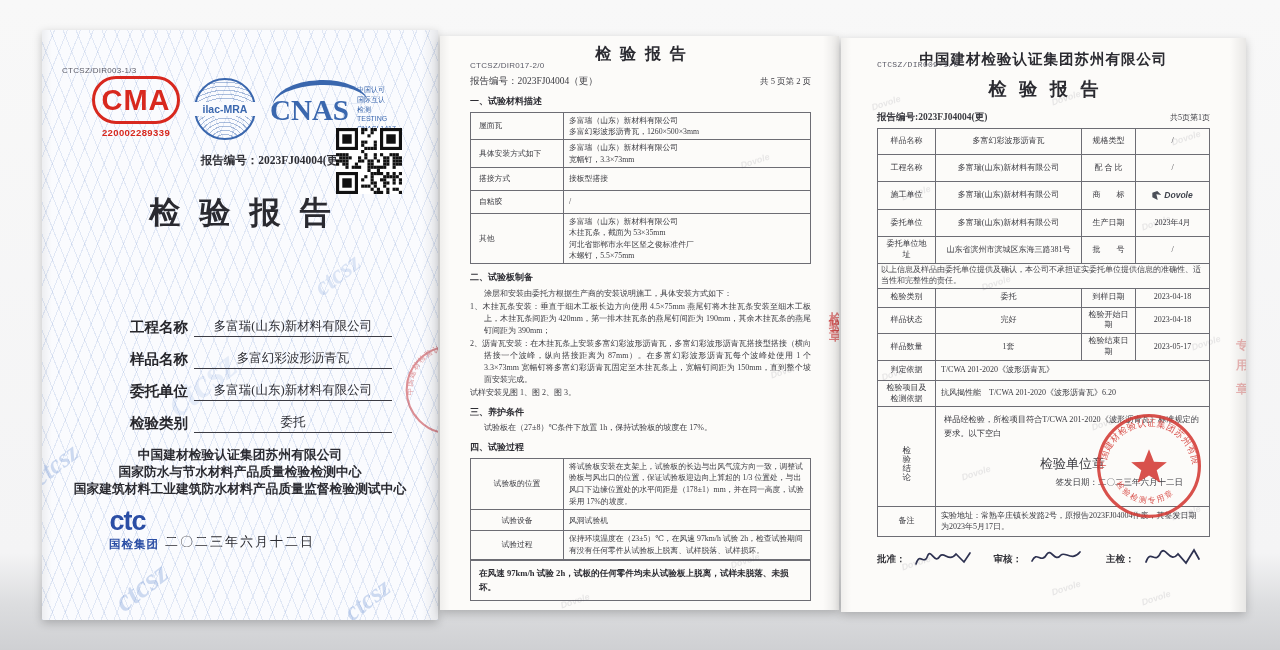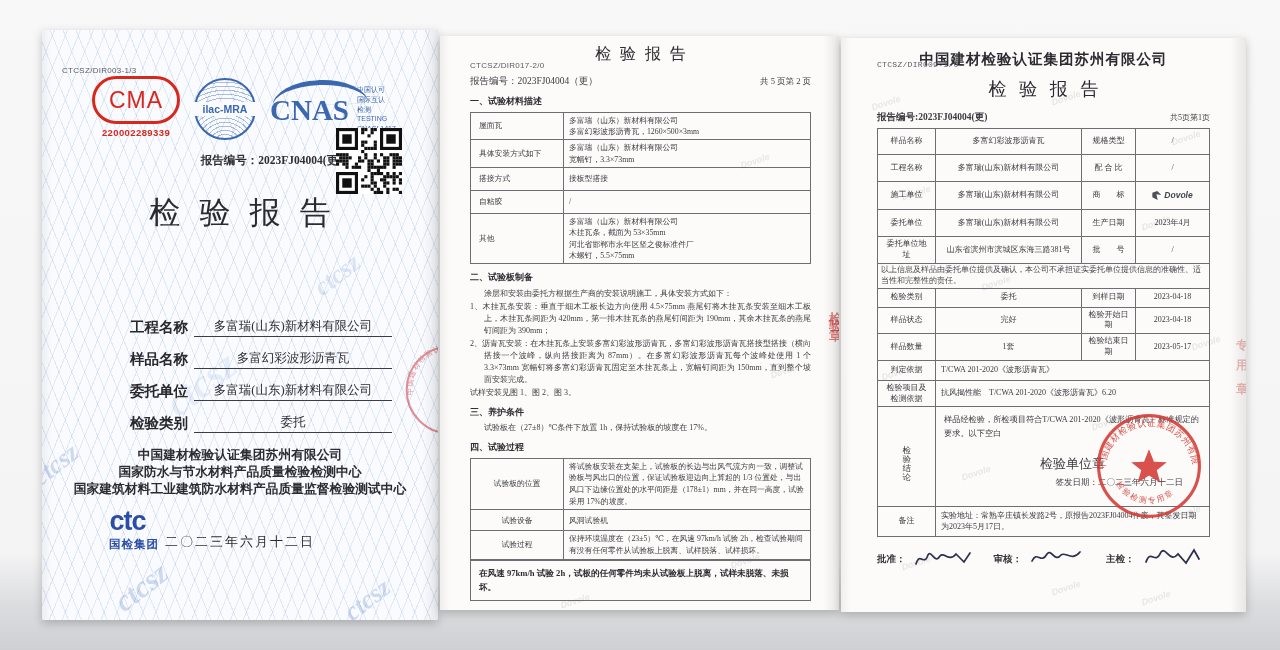--- a/index.html
+++ b/index.html
@@ -20,21 +20,21 @@
     background-color:#fafbfe;
     background-image:
       repeating-linear-gradient(68deg,rgba(125,155,210,.20) 0 1px,transparent 1px 12px),
       repeating-linear-gradient(-68deg,rgba(125,155,210,.20) 0 1px,transparent 1px 12px);
   }
   .doc-code{position:absolute;font-family:"Liberation Sans",sans-serif;font-size:8px;color:#5a5a66;letter-spacing:.3px;}
   .pl-code{left:20px;top:36px;}
   .logo-row{position:absolute;left:50px;top:46px;width:330px;display:flex;align-items:flex-start;gap:14px;}
   .cma{display:flex;flex-direction:column;align-items:center;}
   .cma-oval{width:82px;height:42px;border:3px solid #d8281e;border-radius:24px;display:flex;align-items:center;justify-content:center;}
-  .cma-oval span{color:#d8281e;font-weight:normal;font-size:23px;font-family:"Liberation Sans",sans-serif;letter-spacing:1px;}
+  .cma-oval span{color:#d8281e;font-weight:bold;font-size:29px;font-family:"Liberation Sans",sans-serif;letter-spacing:1px;}
   .cma-num{color:#d8281e;font-weight:bold;font-size:9.5px;font-family:"Liberation Sans",sans-serif;margin-top:3px;letter-spacing:.4px;}
   .ilac{position:relative;width:58px;height:58px;margin-top:2px;border:2px solid #3a67ae;border-radius:50%;
     background:repeating-radial-gradient(circle at 50% 115%,rgba(58,103,174,.42) 0 1px,transparent 1px 4px);}
   .ilac-band{position:absolute;left:-6px;right:-6px;top:50%;transform:translateY(-50%);
     background:#fafbfe;color:#3a67ae;font-weight:bold;font-size:10.5px;text-align:center;
     font-family:"Liberation Sans",sans-serif;padding:1px 0;}
   .cnas-wrap{display:flex;align-items:flex-start;margin-top:4px;}
   .cnas-mark{position:relative;padding-top:14px;}
   .cnas-swoosh{position:absolute;left:2px;top:0;width:96px;height:20px;border-top:5px solid #3a67ae;
     border-radius:50% / 100% 100% 0 0;transform:rotate(-2deg);}
@@ -53,21 +53,21 @@
   .pl-orgs{position:absolute;left:0;top:417px;width:100%;text-align:center;font-weight:bold;
     font-size:12.8px;color:#2b2b31;line-height:17px;}
   .ctc{position:absolute;left:54px;top:478px;text-align:center;}
   .ctc-mark{font-family:"Liberation Sans",sans-serif;font-weight:bold;font-size:27px;color:#2b4ea5;letter-spacing:-1px;line-height:1;}
   .ctc-sub{font-weight:bold;font-size:11.5px;color:#2b4ea5;margin-top:2px;letter-spacing:1px;padding-left:13px;}
   .pl-date{position:absolute;left:0;top:503px;width:100%;text-align:center;font-size:13px;color:#2b2b31;letter-spacing:2px;}
   .wm-script{position:absolute;color:rgba(110,145,210,.32);font-style:italic;font-weight:bold;
     font-family:"Liberation Serif",serif;pointer-events:none;white-space:nowrap;}
 
   
-  .doc-title{ text-align:center;font-weight:normal;color:#2a2a30;}
+  .doc-title{ text-align:center;font-weight:bold;color:#2a2a30;}
   .rep-row{display:flex;justify-content:space-between;align-items:baseline;}
   table.rpt{border-collapse:collapse;width:100%;table-layout:fixed;}
   table.rpt td{border:1px solid #6d6d74;vertical-align:middle;padding:2px 5px;word-break:break-all;}
   .lab-cell{text-align:center;color:#3a3a40;}
   .seal{pointer-events:none;}
 
   
   .page-mid{left:440px;top:36px;width:399px;height:574px;}
   .pm-inner{position:absolute;left:30px;right:28px;top:0;font-size:8px;line-height:1.5;color:#3c3c42;}
   .pm-code{margin-top:24px;}

